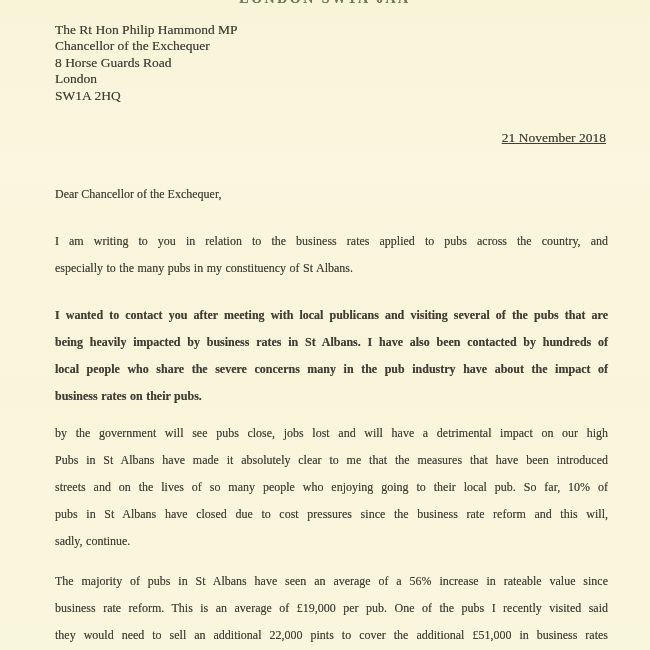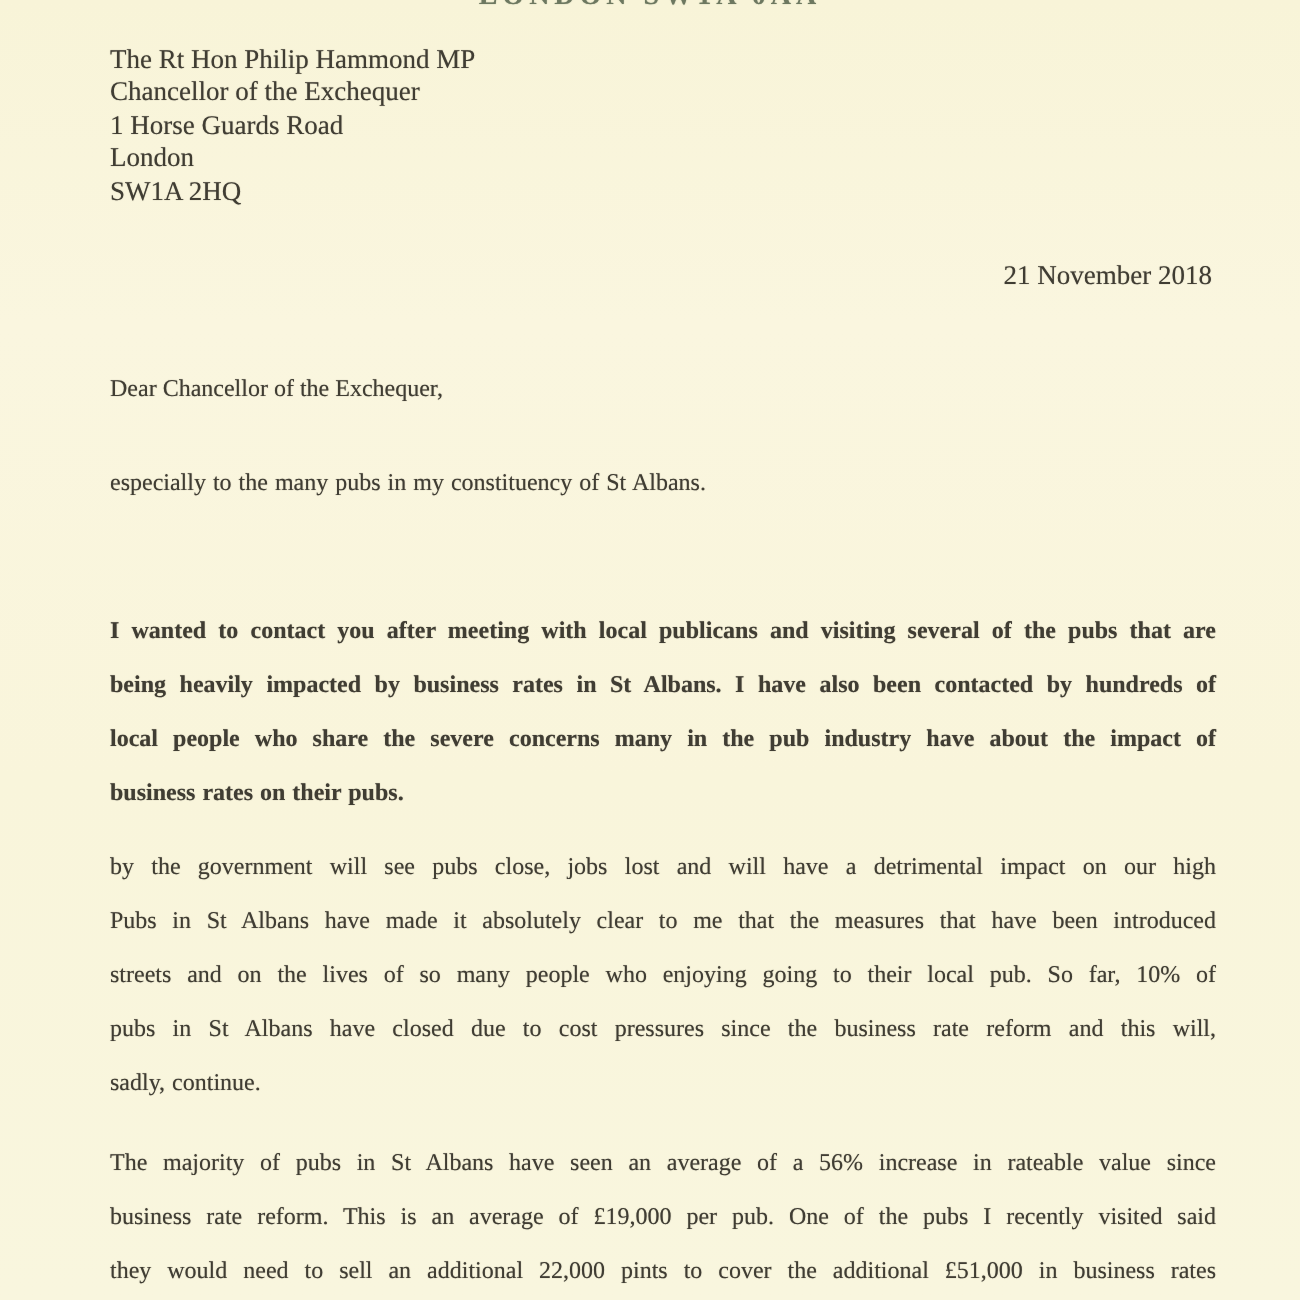--- a/index.html
+++ b/index.html
@@ -42,20 +42,21 @@
     font-size: 13.5px;
     line-height: 16.4px;
   }
   .date {
     position: absolute;
     top: 129px;
     right: 44px;
     font-size: 13.5px;
     line-height: 18px;
     text-align: right;
+    text-decoration: underline;
   }
   .body-block {
     position: absolute;
     left: 55px;
     right: 42px;
     font-size: 12px;
   }
   .salutation-block { top: 181px; }
   .para-1 { top: 228px; }
   .para-2 { top: 302px; font-weight: bold; }
@@ -78,32 +79,33 @@
 </head>
 <body>
 
 <div class="page">
 
   <div class="letterhead">LONDON SW1A 0AA</div>
 
   <div class="recipient">
     <div class="addr-line">The Rt Hon Philip Hammond MP</div>
     <div class="addr-line">Chancellor of the Exchequer</div>
-    <div class="addr-line">1 Horse Guards Road</div>
+    <div class="addr-line">8 Horse Guards Road</div>
     <div class="addr-line">London</div>
     <div class="addr-line">SW1A 2HQ</div>
   </div>
 
   <div class="date">21 November 2018</div>
 
   <div class="body-block salutation-block">
     <div class="salutation">Dear Chancellor of the Exchequer,</div>
   </div>
 
   <div class="body-block para-1">
+    <div class="line j">I am writing to you in relation to the business rates applied to pubs across the country, and</div>
     <div class="line">especially to the many pubs in my constituency of St Albans.</div>
   </div>
 
   <div class="body-block para-2">
     <div class="line j">I wanted to contact you after meeting with local publicans and visiting several of the pubs that are</div>
     <div class="line j">being heavily impacted by business rates in St Albans. I have also been contacted by hundreds of</div>
     <div class="line j">local people who share the severe concerns many in the pub industry have about the impact of</div>
     <div class="line">business rates on their pubs.</div>
   </div>
 

